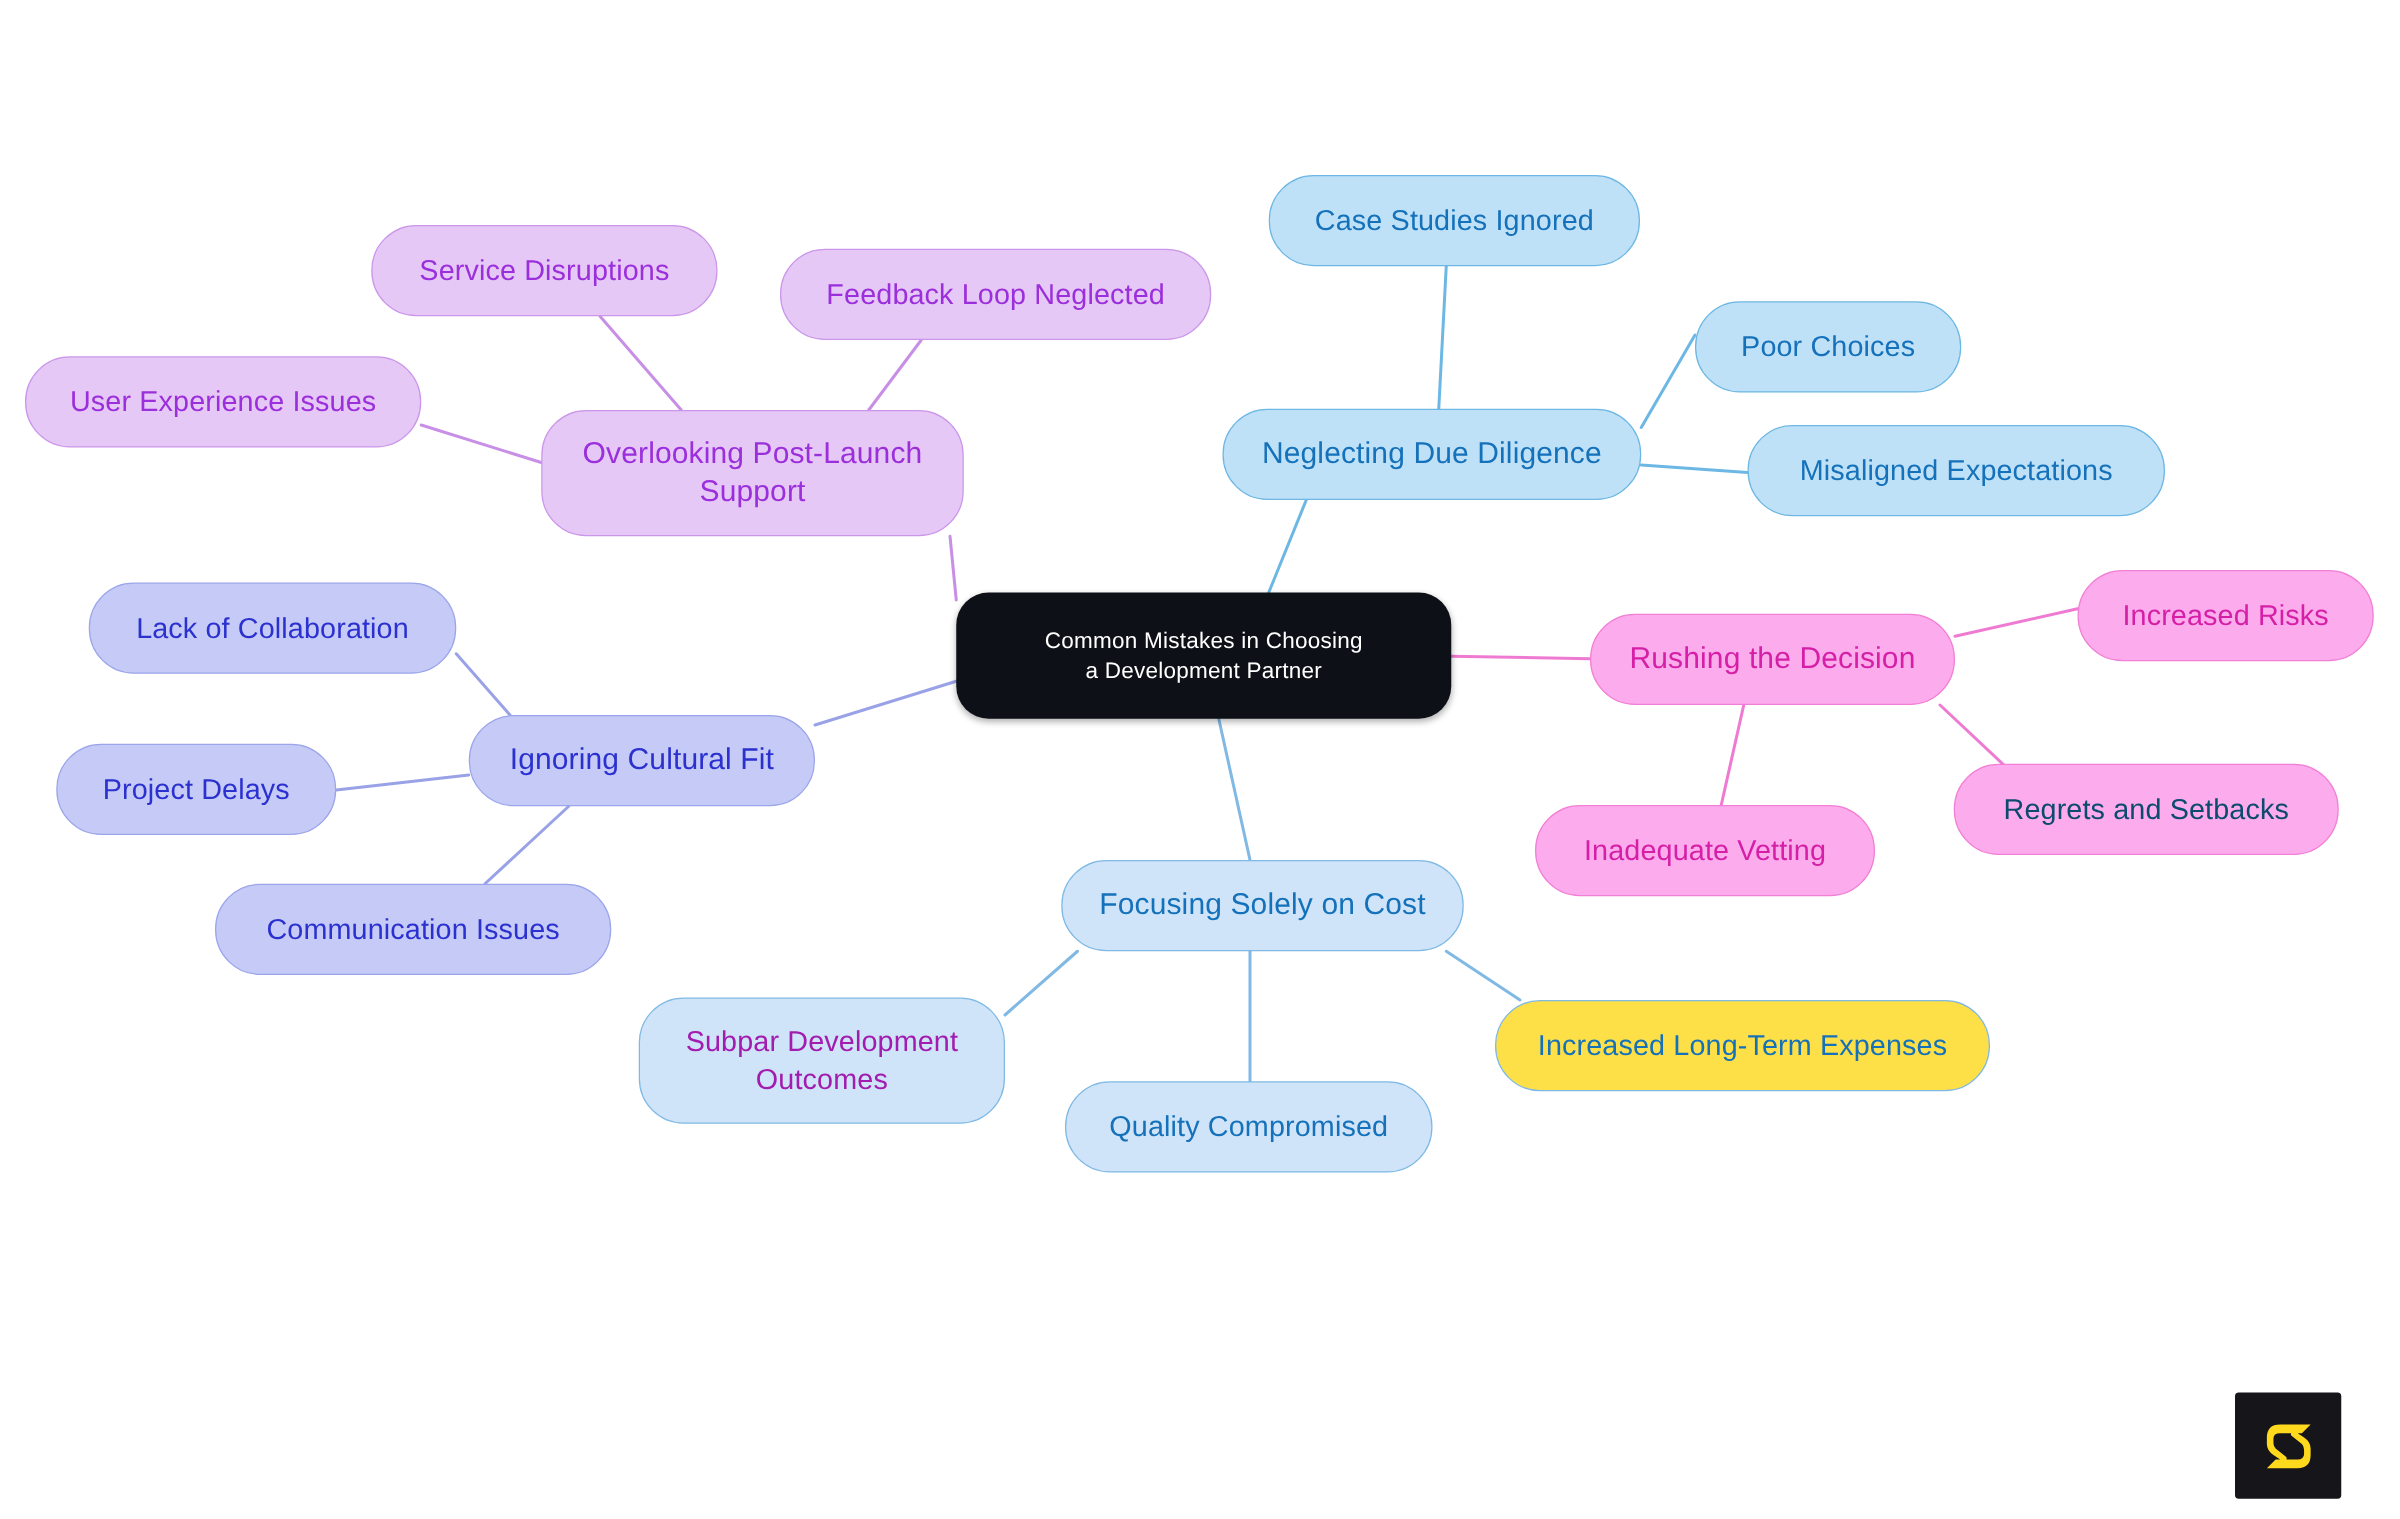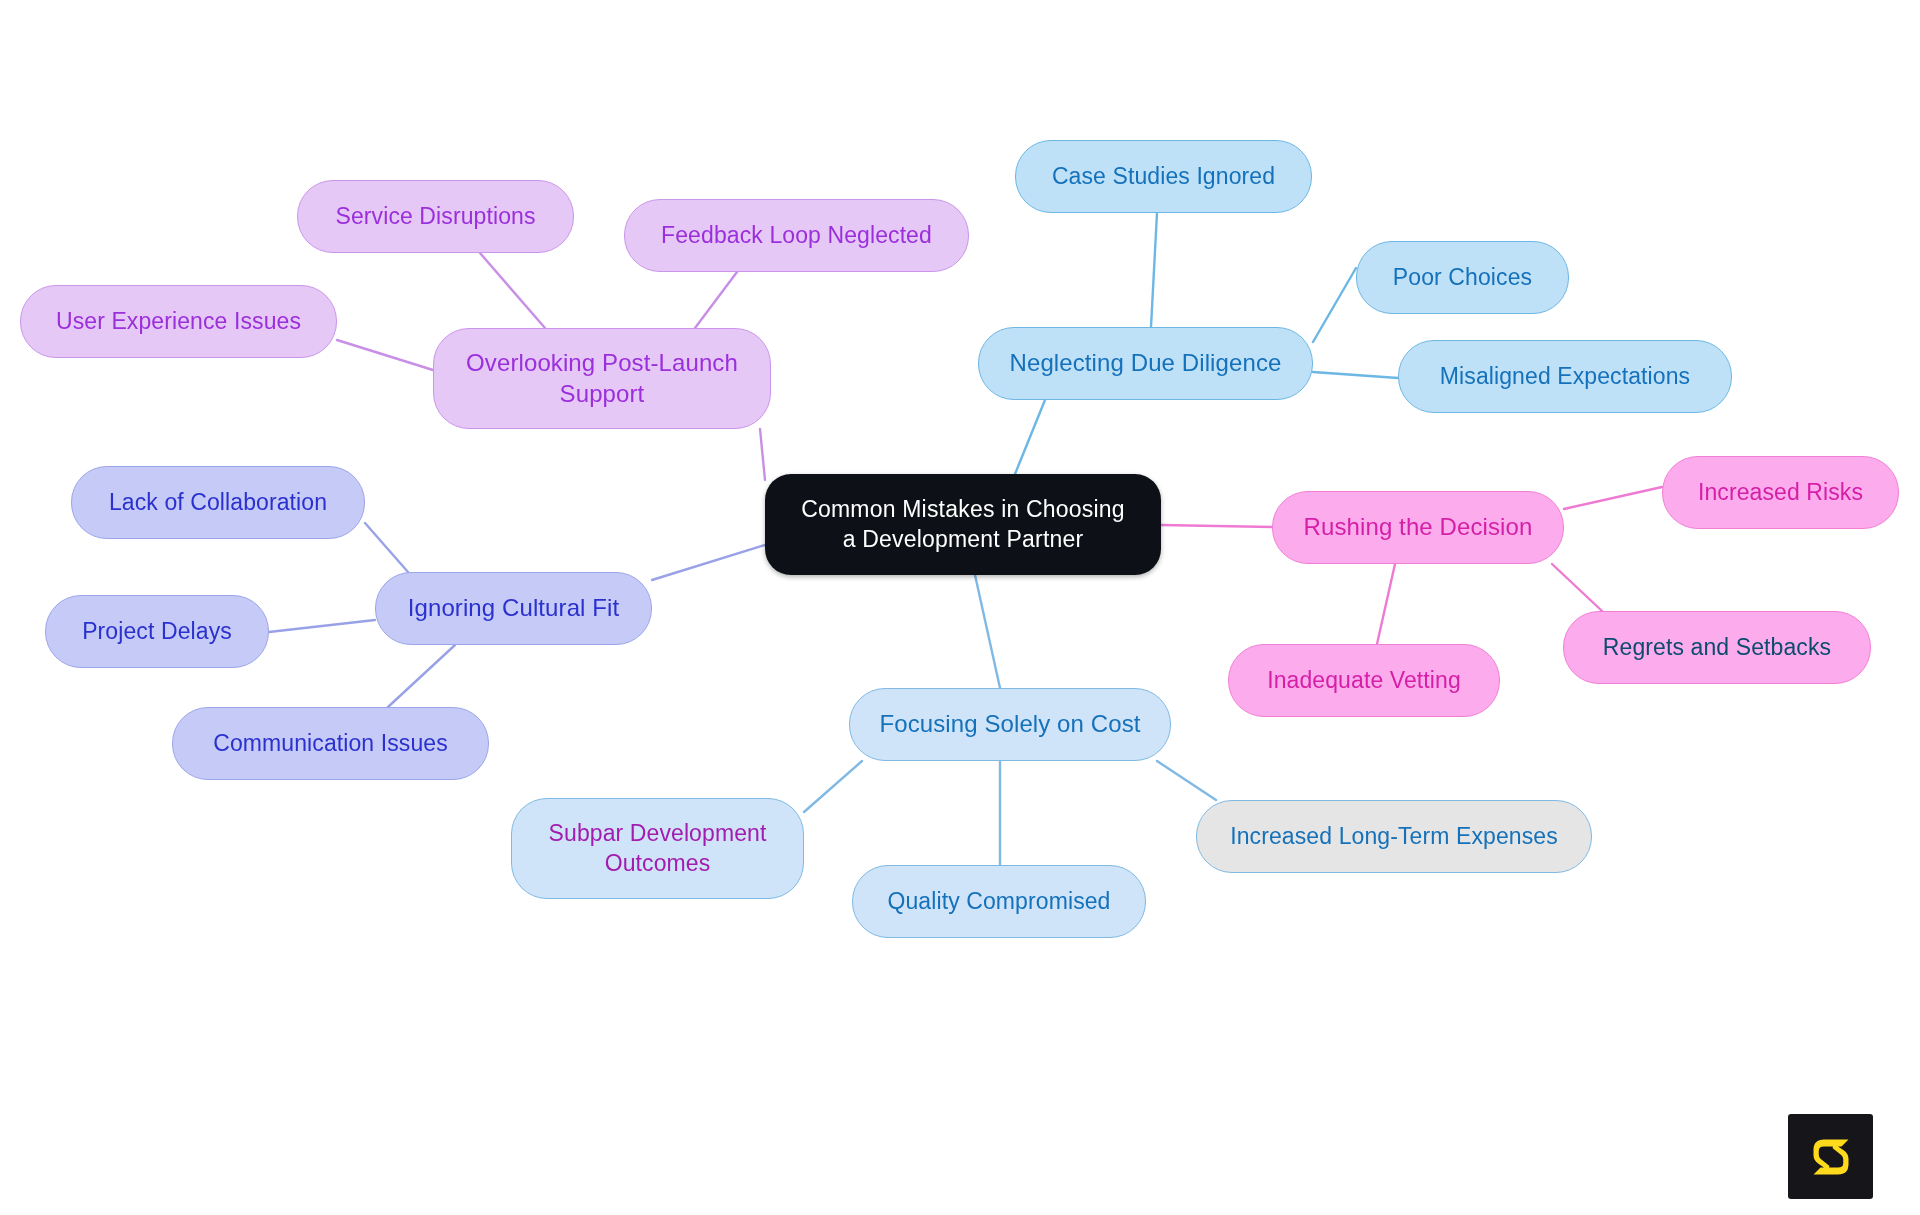--- a/index.html
+++ b/index.html
@@ -38,21 +38,21 @@
     border-style: solid;
     line-height: 1.28;
     padding: 6px 14px;
     letter-spacing: 0.1px;
     white-space: pre-line;
   }
   .node.root {
     border-radius: 26px;
     border: none;
     color: #ffffff;
-    font-size: 23px;
+    font-size: 18px;
     letter-spacing: 0.2px;
     box-shadow: 0 2px 5px rgba(0,0,0,0.30);
   }
   .node.branch { font-size: 24px; }
   .node.leaf   { font-size: 23px; }
 
   #logo {
     position: absolute;
     display: flex;
     align-items: center;
@@ -102,21 +102,21 @@
       <div class="node leaf" style="left: 624px; top: 199px; width: 345px; height: 73px; background: rgb(229, 200, 246); border-color: rgb(203, 149, 234); color: rgb(155, 47, 219);">Feedback Loop Neglected</div>
       <div class="node leaf" style="left: 20px; top: 285px; width: 317px; height: 73px; background: rgb(229, 200, 246); border-color: rgb(203, 149, 234); color: rgb(155, 47, 219);">User Experience Issues</div>
       <div class="node branch" style="left: 375px; top: 572px; width: 277px; height: 73px; background: rgb(197, 202, 246); border-color: rgb(155, 165, 234); color: rgb(43, 49, 207);">Ignoring Cultural Fit</div>
       <div class="node leaf" style="left: 71px; top: 450px; width: 294px; height: 73px; background: rgb(197, 202, 246); border-color: rgb(155, 165, 234); color: rgb(43, 49, 207); margin-top: 16px;">Lack of Collaboration</div>
       <div class="node leaf" style="left: 45px; top: 595px; width: 224px; height: 73px; background: rgb(197, 202, 246); border-color: rgb(155, 165, 234); color: rgb(43, 49, 207);">Project Delays</div>
       <div class="node leaf" style="left: 172px; top: 707px; width: 317px; height: 73px; background: rgb(197, 202, 246); border-color: rgb(155, 165, 234); color: rgb(43, 49, 207);">Communication Issues</div>
       <div class="node branch" style="left: 849px; top: 688px; width: 322px; height: 73px; background: rgb(207, 228, 249); border-color: rgb(127, 185, 228); color: rgb(20, 113, 186);">Focusing Solely on Cost</div>
       <div class="node leaf" style="left: 511px; top: 798px; width: 293px; height: 101px; background: rgb(207, 228, 249); border-color: rgb(127, 185, 228); color: #a21caf;">Subpar Development
 Outcomes</div>
       <div class="node leaf" style="left: 852px; top: 865px; width: 294px; height: 73px; background: rgb(207, 228, 249); border-color: rgb(127, 185, 228); color: rgb(20, 113, 186);">Quality Compromised</div>
-      <div class="node leaf" style="left: 1196px; top: 800px; width: 396px; height: 73px; background: #e5e5e5; border-color: rgb(127, 185, 228); color: rgb(20, 113, 186);">Increased Long-Term Expenses</div>
+      <div class="node leaf" style="left: 1196px; top: 800px; width: 396px; height: 73px; background: #fde047; border-color: rgb(127, 185, 228); color: rgb(20, 113, 186);">Increased Long-Term Expenses</div>
       <div class="node branch" style="left: 1272px; top: 491px; width: 292px; height: 73px; background: rgb(252, 171, 236); border-color: rgb(242, 127, 214); color: rgb(212, 31, 166);">Rushing the Decision</div>
       <div class="node leaf" style="left: 1662px; top: 456px; width: 237px; height: 73px; background: rgb(252, 171, 236); border-color: rgb(242, 127, 214); color: rgb(212, 31, 166); text-align: right;">Increased Risks</div>
       <div class="node leaf" style="left: 1563px; top: 611px; width: 308px; height: 73px; background: rgb(252, 171, 236); border-color: rgb(242, 127, 214); color: #0c4a6e;">Regrets and Setbacks</div>
       <div class="node leaf" style="left: 1228px; top: 644px; width: 272px; height: 73px; background: rgb(252, 171, 236); border-color: rgb(242, 127, 214); color: rgb(212, 31, 166); text-align: right;">Inadequate Vetting</div>
     </div>
 
   <div id="logo" style="left: 1788px; top: 1114px; width: 85px; height: 85px; background: rgb(22, 22, 26);">
     <svg width="56" height="56" viewBox="0 0 64 64">
       <path d="M52 12 H24 Q12 12 12 24 V30 Q12 36 18 40 L30 48 V42 L20 34 Q18 32 18 29 V25 Q18 20 24 20 H44 Z
                M12 52 H40 Q52 52 52 40 V34 Q52 28 46 24 L34 16 V22 L44 30 Q46 32 46 35 V39 Q46 44 40 44 H20 Z" fill="#ffd91c"></path>

